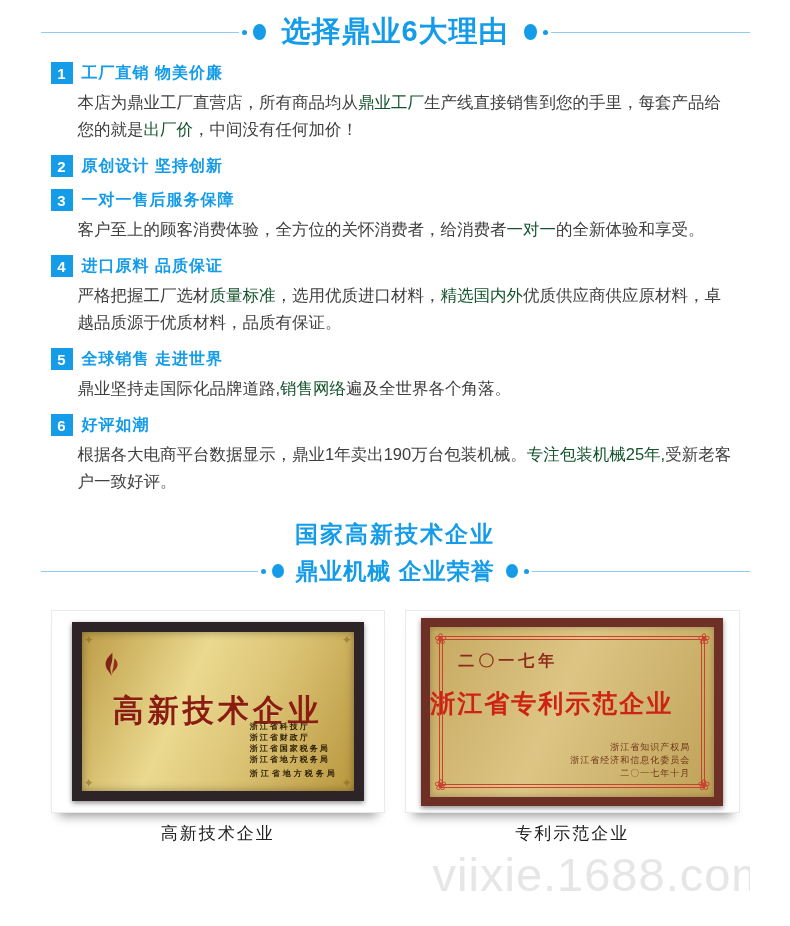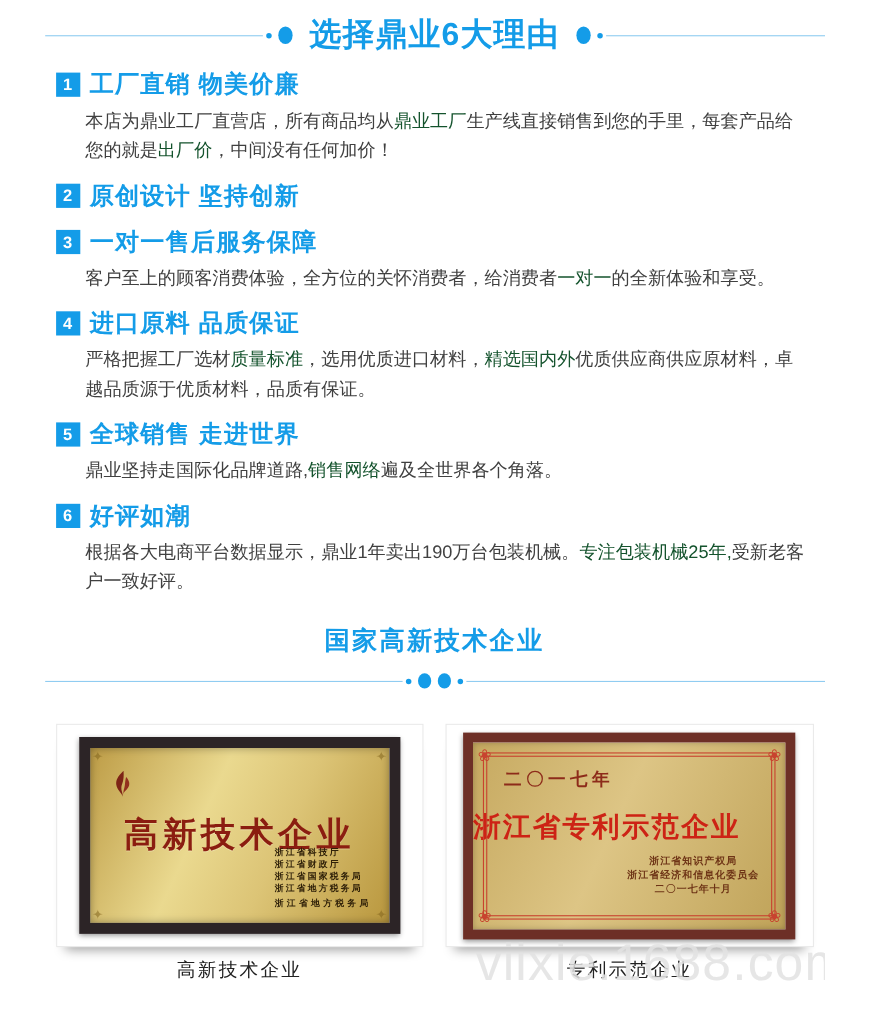--- a/index.html
+++ b/index.html
@@ -15,21 +15,21 @@
 
   .sec1-header { padding-top:14px; height:50px; }
   .sec1-title { font-size:29px; font-weight:bold; color:#149ce8; margin:0 12px; letter-spacing:1px; }
 
   
   .reasons { padding:4px 14px 0 10px; }
   .reason { margin-bottom:12px; }
   .reason-head { display:flex; align-items:center; gap:9px; margin:8px 0 5px; }
   .num-badge { width:22px; height:22px; background:#149ce8; color:#fff; font-size:15px; font-weight:bold;
                display:flex; align-items:center; justify-content:center; flex:none; }
-  .reason-heading { font-size:22px; color:#149ce8; font-weight:bold; letter-spacing:1px; }
+  .reason-heading { font-size:16px; color:#149ce8; font-weight:bold; letter-spacing:1px; }
   .reason-body { margin-left:27px; font-size:16.5px; line-height:27px; color:#404040; }
   .reason-body .red { color:#14532d; }
 
   
   .honor-title { margin-top:24px; text-align:center; font-size:23px; font-weight:bold; color:#149ce8; letter-spacing:2px; }
   .sec2-header { margin-top:5px; height:32px; }
   .sec2-title { font-size:23px; font-weight:bold; color:#149ce8; margin:0 8px; letter-spacing:1px; }
 
   
   .cards { display:flex; gap:20px; padding:0 10px; margin-top:23px; }
@@ -53,22 +53,22 @@
              background:linear-gradient(115deg,#c6a960,#ddc585 45%,#bfa258);
              box-shadow:inset 0 0 6px rgba(0,0,0,.25), 0 2px 5px rgba(0,0,0,.45); }
   .red-border { position:absolute; inset:9px; border:1px solid #c8432f; }
   .red-border::after { content:""; position:absolute; inset:2px; border:1px solid #c8432f; }
   .plaque2 .corner { position:absolute; font-size:15px; color:#c8432f; }
   .q-tl { top:3px; left:4px; } .q-tr { top:3px; right:4px; } .q-bl { bottom:3px; left:4px; } .q-br { bottom:3px; right:4px; }
   .cert2-year { font-family:"Liberation Serif", serif; margin:24px 0 0 28px; font-size:16px; font-weight:bold;
                 color:#8d2b1a; letter-spacing:4px; }
   .cert2-title { font-family:Liberation Serif, serif; font-size:25px; font-weight:bold; color:#cd2315;
                  text-align:left; margin-top:15px; letter-spacing:2px; }
-  .issuers2 { position:absolute; right:24px; bottom:30px; text-align:center; font-size:9px; line-height:13px;
-              color:#6e3416; font-weight:bold; letter-spacing:1px; }
+  .issuers2 { position:absolute; right:24px; bottom:17px; text-align:right; font-size:9px; line-height:13px;
+              color:#6e3416; font-weight:normal; letter-spacing:1px; }
 
   .captions { display:flex; margin-top:9px; }
   .caption { flex:1; text-align:center; font-size:17px; color:#222; letter-spacing:2px; }
 
   .watermark { position:absolute; right:-22px; bottom:24px; font-size:47px; letter-spacing:1px;
                color:rgba(226,226,226,.85); white-space:nowrap; pointer-events:none; }
 </style>
 </head>
 <body>
 
@@ -127,20 +127,21 @@
       <p class="reason-body"><span>根据各大电商平台数据显示，鼎业1年卖出190万台包装机械。</span><span class="red">专注包装机械25年,</span><span>受新老客户一致好评。</span></p>
     </div>
   </div>
 
   <h2 class="honor-title">国家高新技术企业</h2>
 
   <div class="dec-header small sec2-header">
     <div class="hline"></div>
     <span class="dot-sm"></span>
     <span class="dot-lg"></span>
+    <h3 class="sec2-title">鼎业机械 企业荣誉</h3>
     <span class="dot-lg"></span>
     <span class="dot-sm"></span>
     <div class="hline"></div>
   </div>
 
   <div class="cards">
 
     <div class="card">
       <div class="plaque1">
         <span class="corner p-tl">✦</span>

